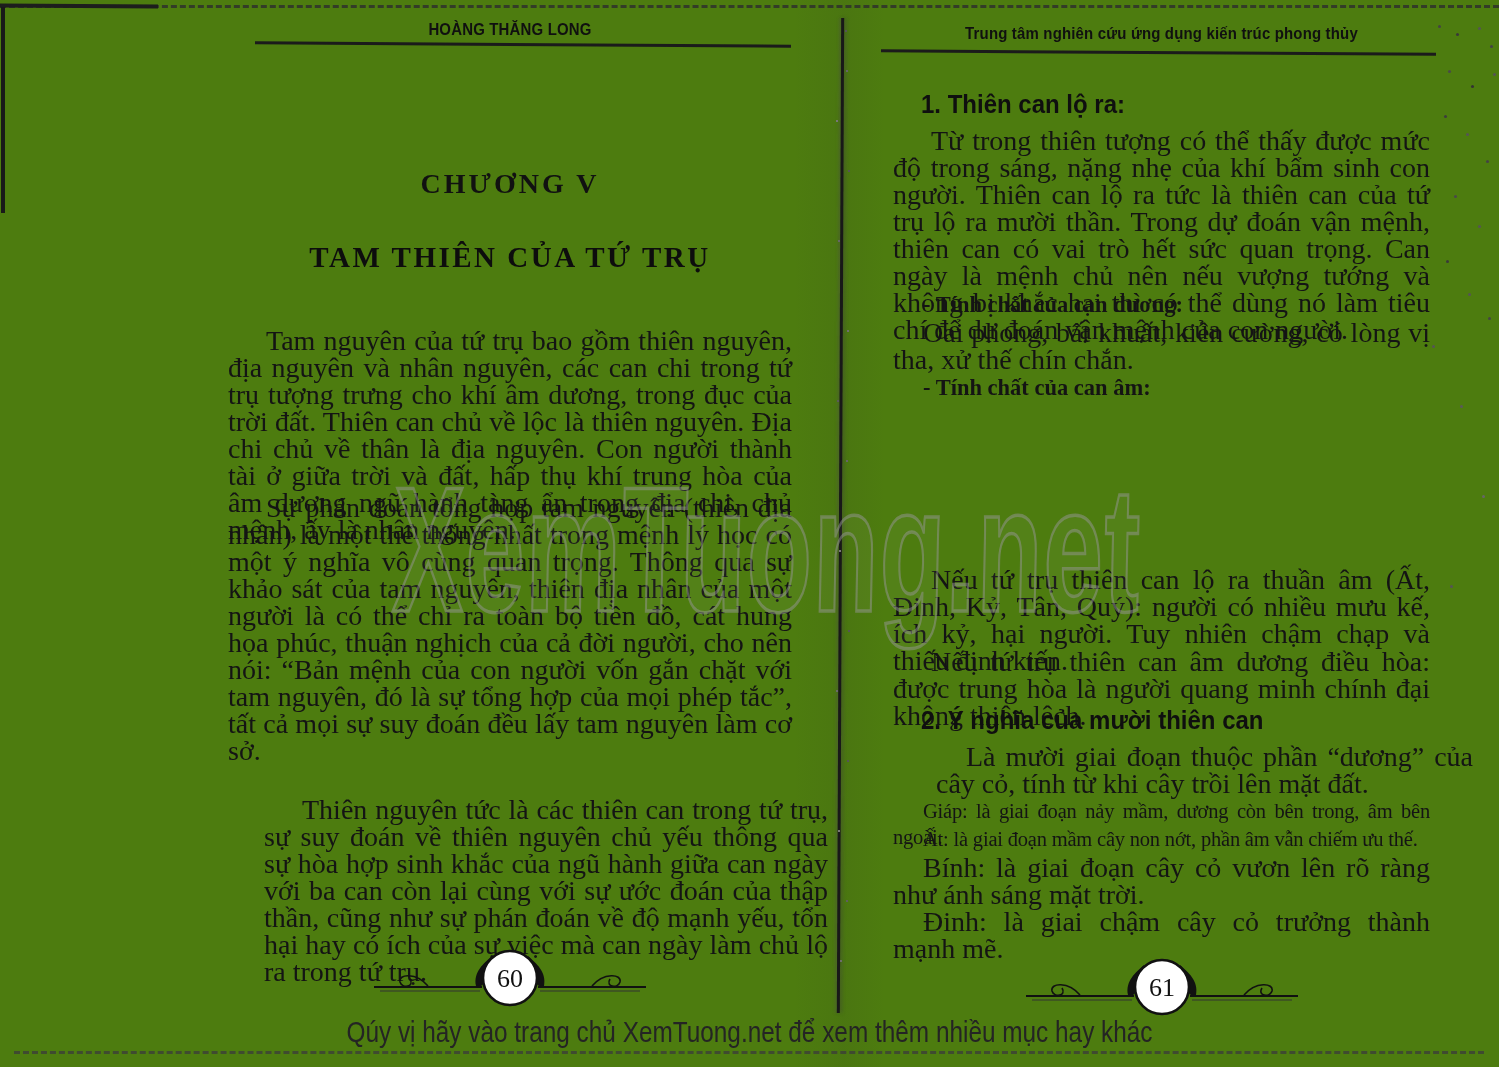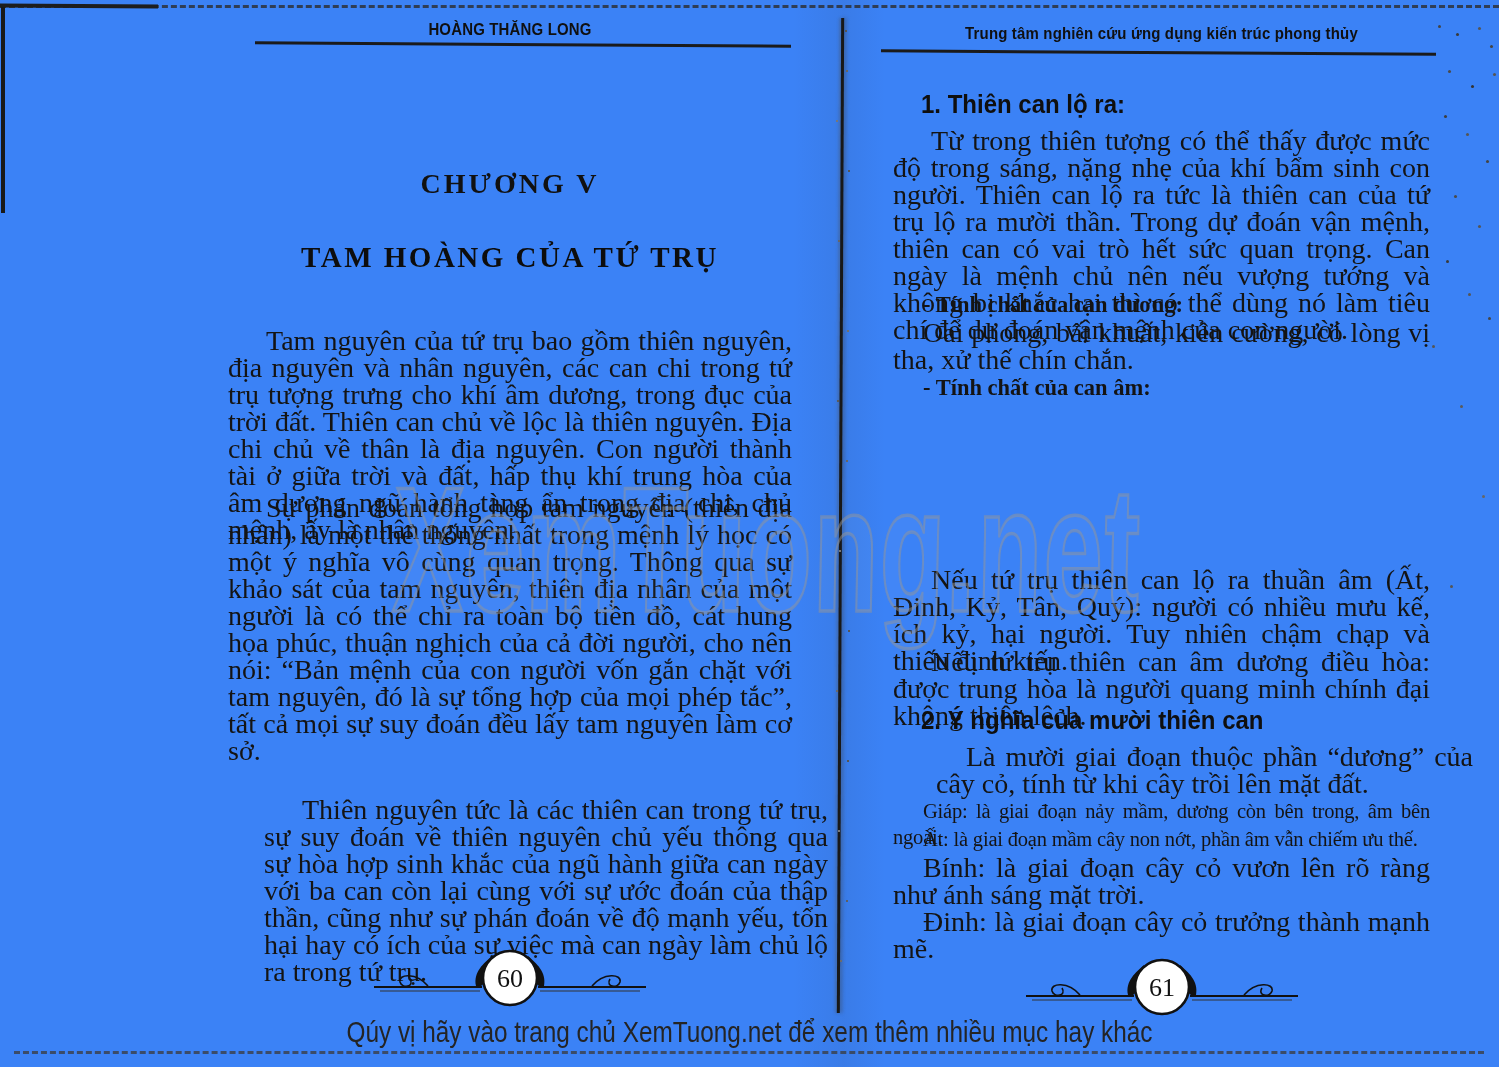--- a/index.html
+++ b/index.html
@@ -1,16 +1,16 @@
 <!DOCTYPE html>
 <html><head>
 <meta charset="utf-8">
 <style>
   html,body{margin:0;padding:0;background:#d9d9d6;}
-  .scan{position:relative;width:1499px;height:1067px;background:#3b82f6;overflow:hidden;
+  .scan{position:relative;width:1499px;height:1067px;background:#4d7c0f;overflow:hidden;
         font-family:"Liberation Serif",serif;color:#141414;}
   
   .top-dash{position:absolute;top:5px;left:0;width:1499px;height:0;border-top:3px dashed #2d2d2d;opacity:.8;}
   .top-solid{position:absolute;top:4px;left:0;width:158px;height:4px;background:#1d1d1d;transform:rotate(.3deg);}
   .left-edge{position:absolute;top:7px;left:1px;width:4px;height:206px;background:#191919;}
   .bottom-dash{position:absolute;top:1051px;left:14px;width:1470px;height:0;border-top:3px dashed #3b3b3b;opacity:.75;}
   .gutter{position:absolute;top:18px;left:839px;width:3px;height:995px;background:#181818;
           transform:rotate(.25deg);box-shadow:2px 0 4px rgba(60,60,60,.45),-2px 0 3px rgba(80,80,80,.35);}
   .gutter-speck{position:absolute;top:30px;left:845px;width:2px;height:2px;background:#555;
     box-shadow:1px 40px #666,-9px 90px #777,3px 140px #555,-7px 210px #666,2px 300px #707070,
@@ -69,21 +69,21 @@
   <div class="gutter"></div>
   <div class="gutter-speck"></div>
   <div class="noise"></div>
   <div class="bottom-dash"></div>
 
   <div class="page page-left">
     <div class="running-header" style="top:20px;">HOÀNG THĂNG LONG</div>
     <div class="rule" style="top:43px;left:27px;width:536px;transform:rotate(.35deg);"></div>
 
     <div class="chapter" style="top:168px;">CHƯƠNG V</div>
-    <div class="book-title" style="top:241px;">TAM HOÀNG CỦA TỨ TRỤ</div>
+    <div class="book-title" style="top:241px;">TAM THIÊN CỦA TỨ TRỤ</div>
 
     <p class="body" style="top:327px;">Tam nguyên của tứ trụ bao gồm thiên nguyên, địa nguyên và nhân nguyên, các can chi trong tứ trụ tượng trưng cho khí âm dương, trong đục của trời đất. Thiên can chủ về lộc là thiên nguyên. Địa chi chủ về thân là địa nguyên. Con người thành tài ở giữa trời và đất, hấp thụ khí trung hòa của âm dương ngũ hành tàng ẩn trong địa chi, chủ mệnh, ấy là nhân nguyên.</p>
     <p class="body" style="top:494px;">Sự phán đoán tổng hợp tam nguyên (thiên địa nhân) là một thể thống nhất trong mệnh lý học có một ý nghĩa vô cùng quan trọng. Thông qua sự khảo sát của tam nguyên, thiên địa nhân của một người là có thể chỉ ra toàn bộ tiền đồ, cát hung họa phúc, thuận nghịch của cả đời người, cho nên nói: “Bản mệnh của con người vốn gắn chặt với tam nguyên, đó là sự tổng hợp của mọi phép tắc”, tất cả mọi sự suy đoán đều lấy tam nguyên làm cơ sở.</p>
 
     <p class="body" style="top:796px;margin-left:36px;">Thiên nguyên tức là các thiên can trong tứ trụ, sự suy đoán về thiên nguyên chủ yếu thông qua sự hòa hợp sinh khắc của ngũ hành giữa can ngày với ba can còn lại cùng với sự ước đoán của thập thần, cũng như sự phán đoán về độ mạnh yếu, tổn hại hay có ích của sự việc mà can ngày làm chủ lộ ra trong tứ trụ.</p>
 
     <div class="ornament" style="top:948px;">
       <svg width="280" height="64" viewBox="0 0 280 64">
         <path d="M4 39 H112" stroke="#111" stroke-width="2.2" fill="none"></path>
         <path d="M168 39 H276" stroke="#111" stroke-width="2.2" fill="none"></path>
@@ -113,21 +113,21 @@
 
     <p class="body" style="top:566px;">Nếu tứ trụ thiên can lộ ra thuần âm (Ất, Đinh, Kỷ, Tân, Quý): người có nhiều mưu kế, ích kỷ, hại người. Tuy nhiên chậm chạp và thiếu định kiến.</p>
     <p class="body" style="top:648px;">Nếu tứ trụ thiên can âm dương điều hòa: được trung hòa là người quang minh chính đại không thiên lệch.</p>
 
     <h3 class="sec-sans" style="top:706px;left:28px;">2. Ý nghĩa của mười thiên can</h3>
     <p class="body" style="top:743px;text-indent:30px;margin-left:43px;">Là mười giai đoạn thuộc phần “dương” của cây cỏ, tính từ khi cây trồi lên mặt đất.</p>
 
     <p class="body tight" style="top:798px;">Giáp: là giai đoạn nảy mầm, dương còn bên trong, âm bên ngoài.</p>
     <p class="body tight" style="top:826px;">Ất: là giai đoạn mầm cây non nớt, phần âm vẫn chiếm ưu thế.</p>
     <p class="body" style="top:854px;text-indent:30px;">Bính: là giai đoạn cây cỏ vươn lên rõ ràng như ánh sáng mặt trời.</p>
-    <p class="body" style="top:908px;text-indent:30px;">Đinh: là giai đoạn cây cỏ trưởng thành mạnh mẽ.</p>
+    <p class="body" style="top:908px;text-indent:30px;">Đinh: là giai chậm cây cỏ trưởng thành mạnh mẽ.</p>
 
     <div class="ornament" style="top:957px;">
       <svg width="280" height="64" viewBox="0 0 280 64">
         <path d="M4 39 H112" stroke="#111" stroke-width="2.2" fill="none"></path>
         <path d="M168 39 H276" stroke="#111" stroke-width="2.2" fill="none"></path>
         <path d="M10 43 H110" stroke="#333" stroke-width="1" fill="none"></path>
         <path d="M170 43 H270" stroke="#333" stroke-width="1" fill="none"></path>
         <path d="M106 38 C103 24 114 15 122 8 C125 17 121 30 110 39 Z" fill="#111"></path>
         <path d="M174 38 C177 24 166 15 158 8 C155 17 159 30 170 39 Z" fill="#111"></path>
         <path d="M58 38 C46 24 28 26 30 34 C32 41 45 39 40 31" stroke="#111" stroke-width="1.6" fill="none"></path>

